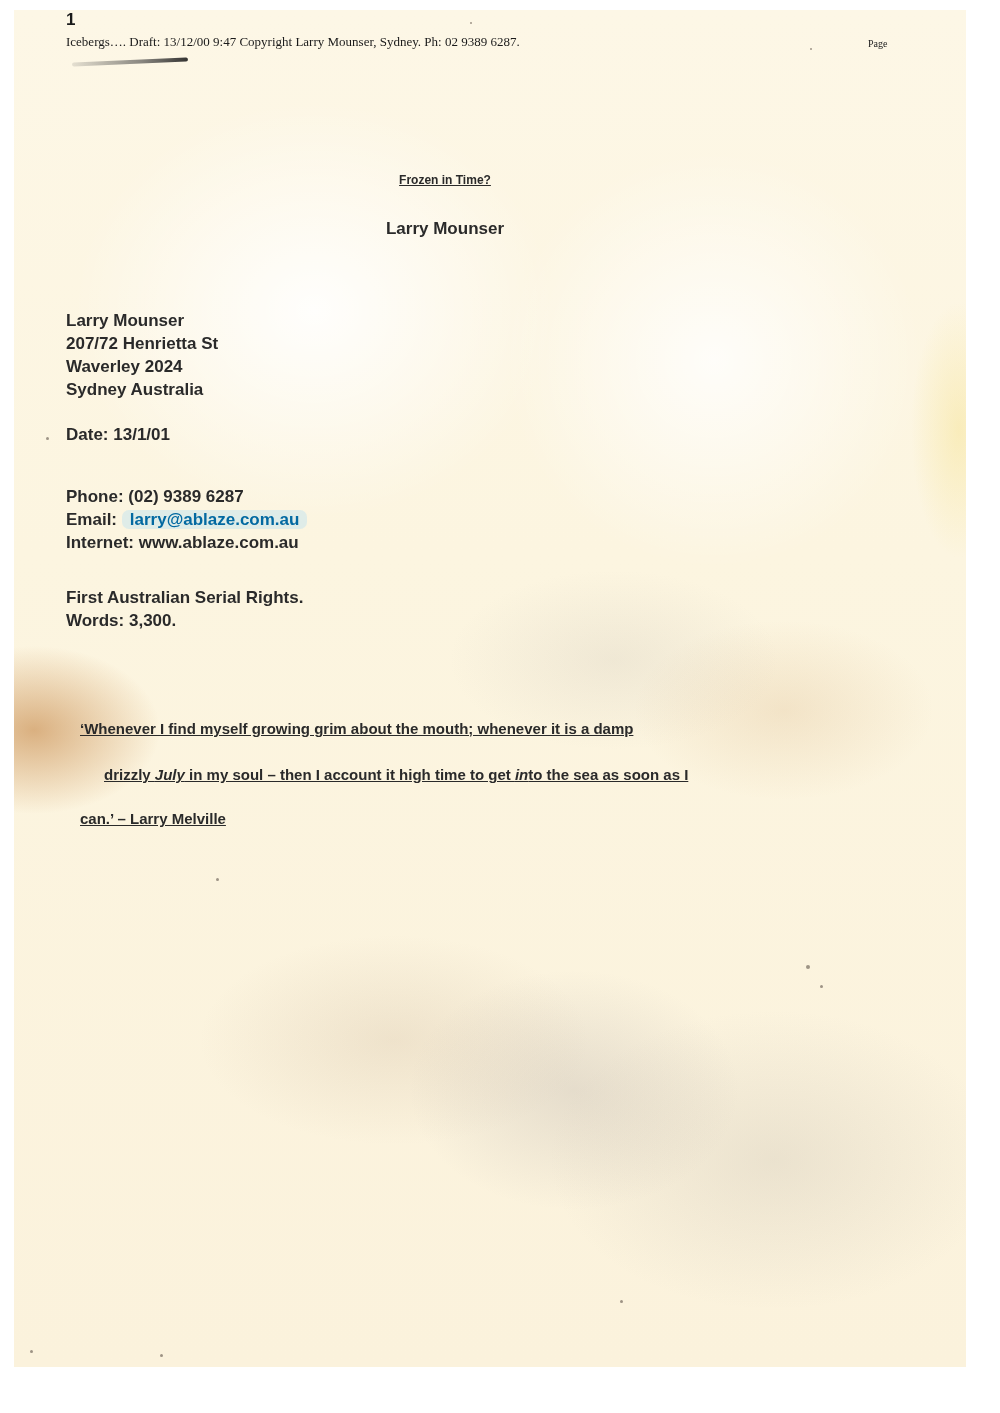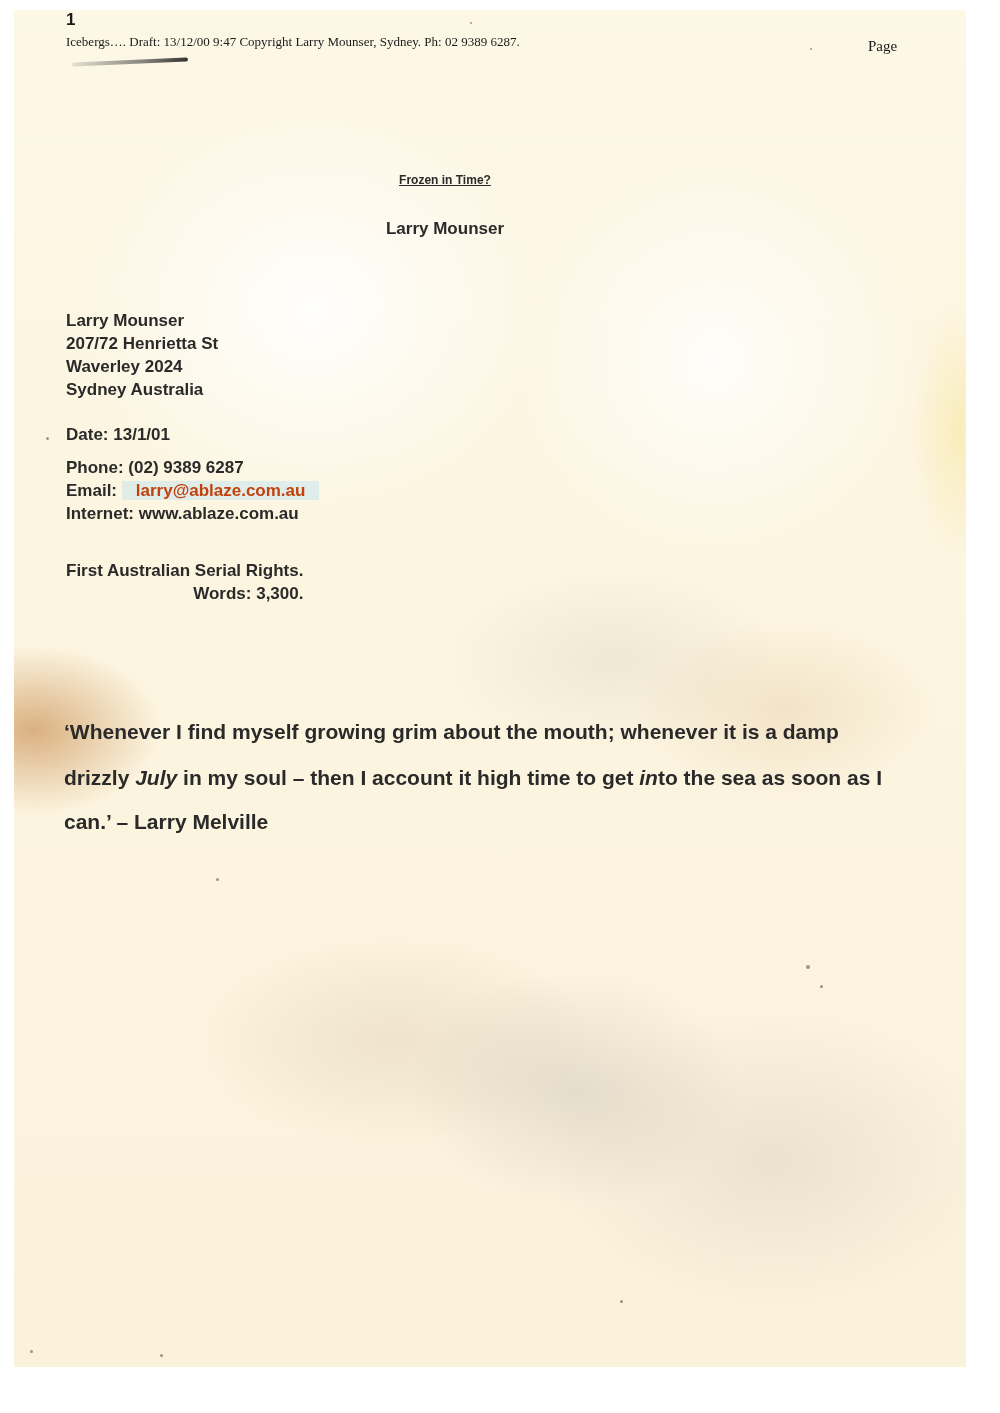--- a/index.html
+++ b/index.html
@@ -32,21 +32,21 @@
     }
     .header-line {
       position: absolute; left: 66px; top: 34px;
       font-family: "Liberation Serif", serif;
       font-size: 13px; color: #1a1a1a;
       white-space: nowrap;
     }
     .header-page {
       position: absolute; left: 868px; top: 38px;
       font-family: "Liberation Serif", serif;
-      font-size: 15px; color: #1a1a1a;
+      font-size: 10px; color: #1a1a1a;
     }
     .pen-mark {
       position: absolute; left: 72px; top: 60px;
       width: 116px; height: 4px;
       background: linear-gradient(90deg, rgba(90,90,90,0.15), rgba(60,60,60,0.6) 60%, rgba(30,30,30,0.9));
       border-radius: 3px;
       transform: rotate(-2.5deg);
     }
     .bold-sans {
       font-family: "Liberation Sans", sans-serif;
@@ -61,35 +61,36 @@
     .author {
       position: absolute; left: 0; width: 890px; top: 219px;
       text-align: center; font-size: 17px;
     }
     .block {
       position: absolute; left: 66px;
       font-size: 17px; line-height: 23px;
     }
     .addr { top: 309px; }
     .date { top: 423px; text-align: center; }
-    .contact { top: 456px; }
-    .rights { top: 559px; text-align: right; }
+    .contact { top: 485px; }
+    .rights { top: 586px; }
     .email-val {
-      color: #c2410c;
+      color: #0369a1;
       background: rgba(170,220,245,0.35);
-      padding: 0 14px;
+      padding: 0 8px;
       font-weight: bold;
       filter: blur(0.6px);
+      border-radius: 7px;
     }
     .quote {
-      position: absolute; left: 64px;
-      font-size: 21px; white-space: nowrap;
+      position: absolute; left: 80px;
+      font-size: 15px; white-space: nowrap; text-decoration: underline;
     }
     .q1 { top: 720px; }
-    .q2 { top: 766px; }
+    .q2 { top: 766px; margin-left: 24px; }
     .q3 { top: 810px; }
     .dot {
       position: absolute; border-radius: 50%;
       background: rgba(80,70,60,0.55);
     }
   </style>
 </head>
 <body>
 
 <div class="paper"></div>

